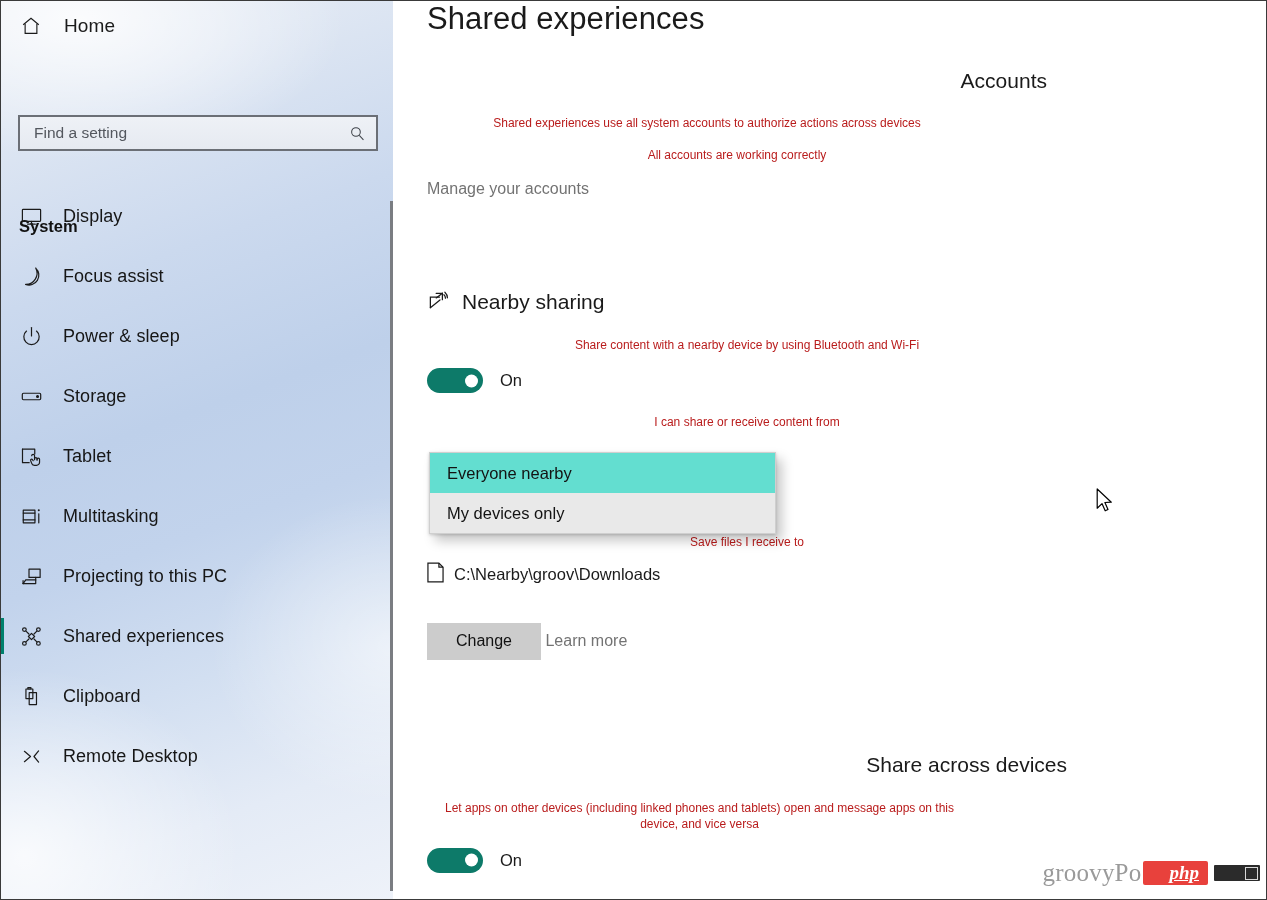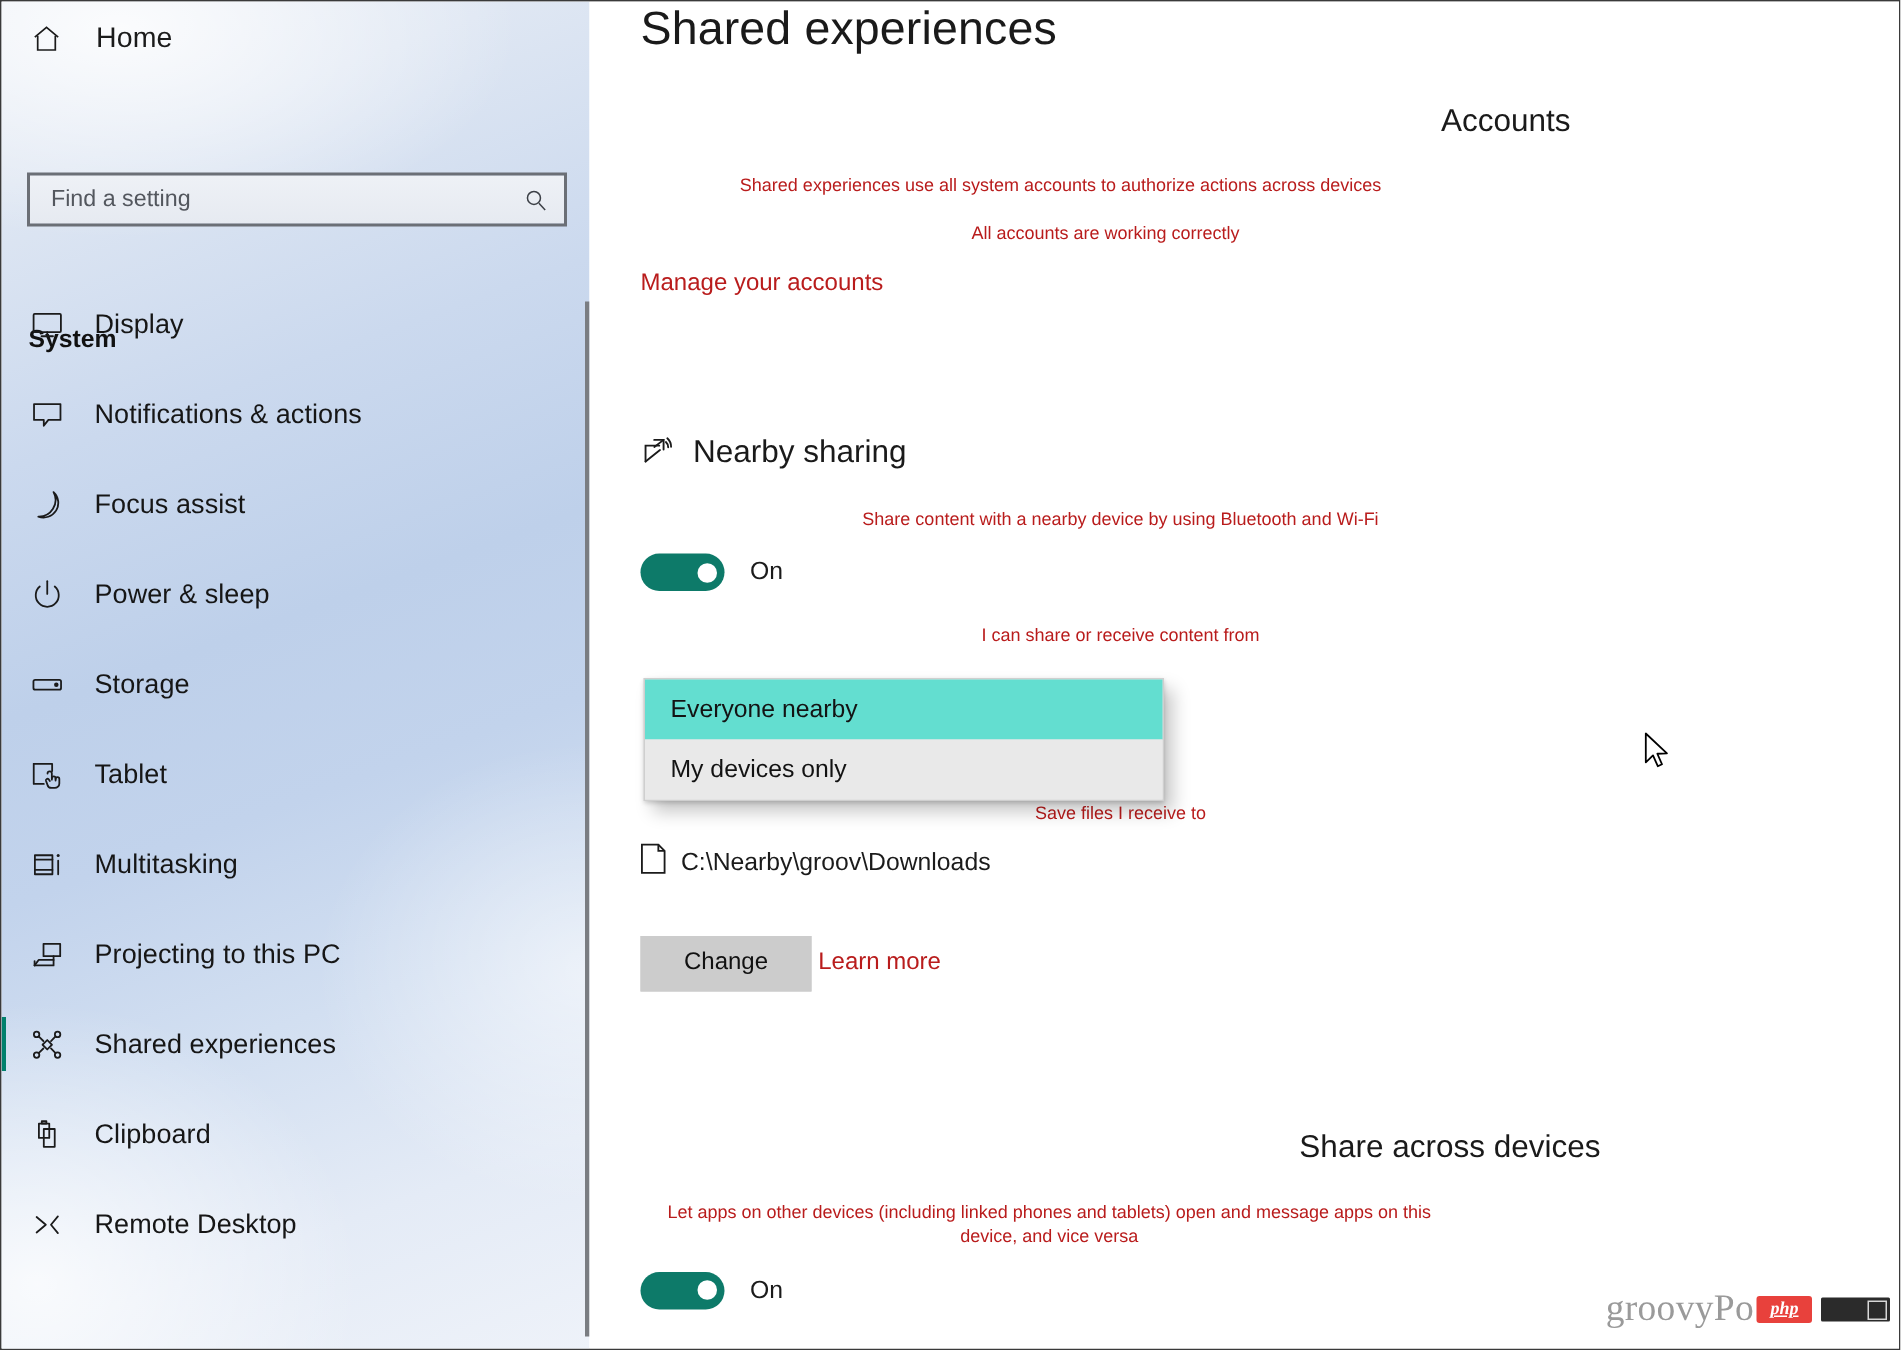--- a/index.html
+++ b/index.html
@@ -176,21 +176,21 @@
     text-align: right;
   }
   .body-text {
     font-size: 12px;
     color: #b91c1c;
     line-height: 1.36;
     text-align: center;
   }
   .link {
     font-size: 16px;
-    color: #b91c1c;
+    color: #737373;
     cursor: pointer;
     text-decoration: none;
   }
 
   .nearby-head {
     display: flex;
     align-items: center;
     gap: 10px;
   }
 
@@ -268,22 +268,22 @@
     font-size: 25px;
     color: #9a9a9a;
     letter-spacing: .2px;
   }
   .wm-php {
     background: #e8413c;
     color: #ffffff;
     font-family: "Liberation Serif", serif;
     font-style: italic;
     font-weight: bold;
-    font-size: 12px;
-    padding: 2px 9px 3px 9px;
+    font-size: 19px;
+    padding: 2px 9px 3px 26px;
     margin-left: 2px;
     border-radius: 2px;
     line-height: 1.05;
     text-decoration: underline;
   }
   .wm-dark {
     background: #2b2b2b;
     width: 46px; height: 16px;
     margin-left: 6px;
     border-radius: 1px;
@@ -329,28 +329,20 @@
     <div id="navlist">
         <div class="nav-item">
           <span class="ic">
             <svg width="23" height="23" viewBox="0 0 24 24" fill="none" stroke="#1b1b1b" stroke-width="1.25" stroke-linecap="round" stroke-linejoin="round">
               <rect x="2.5" y="4.5" width="19" height="12.6" rx="0.8"></rect>
               <line x1="12" y1="17.1" x2="12" y2="20"></line>
               <line x1="8" y1="20" x2="16" y2="20"></line>
             </svg>
           </span>
           <span class="lbl">Display</span>
-        </div>
-        <div class="nav-item">
-          <span class="ic">
-            <svg width="23" height="23" viewBox="0 0 24 24" fill="none" stroke="#1b1b1b" stroke-width="1.25" stroke-linecap="round" stroke-linejoin="round">
-              <path d="M2.8 4.6 H21.2 V15.6 H12.8 L9.6 19.6 L9.6 15.6 H2.8 Z"></path>
-            </svg>
-          </span>
-          <span class="lbl">Notifications &amp; actions</span>
         </div>
         <div class="nav-item">
           <span class="ic">
             <svg width="23" height="23" viewBox="0 0 24 24" fill="none" stroke="#1b1b1b" stroke-width="1.25" stroke-linecap="round" stroke-linejoin="round">
               <path d="M16.4 3.2 a10.2 10.2 0 0 1 -10.6 17 a11.6 11.6 0 0 0 10.6 -17 Z"></path>
             </svg>
           </span>
           <span class="lbl">Focus assist</span>
         </div>
         <div class="nav-item">

